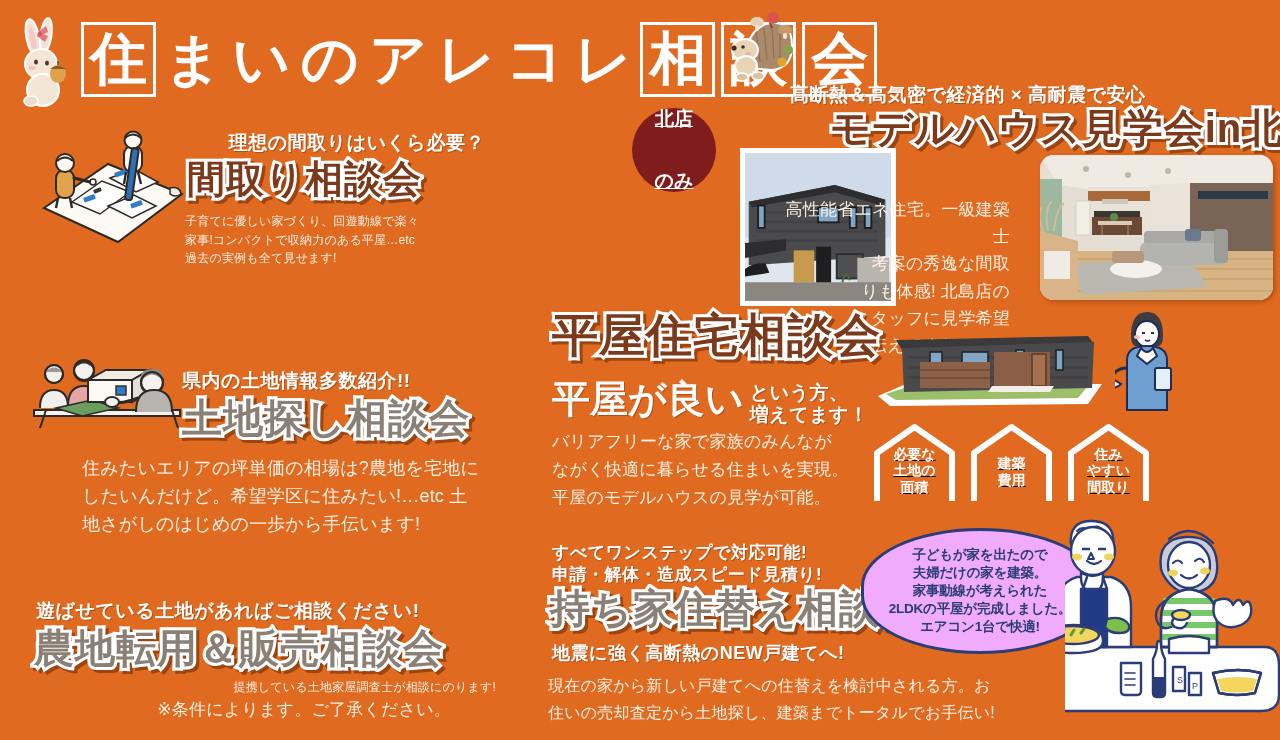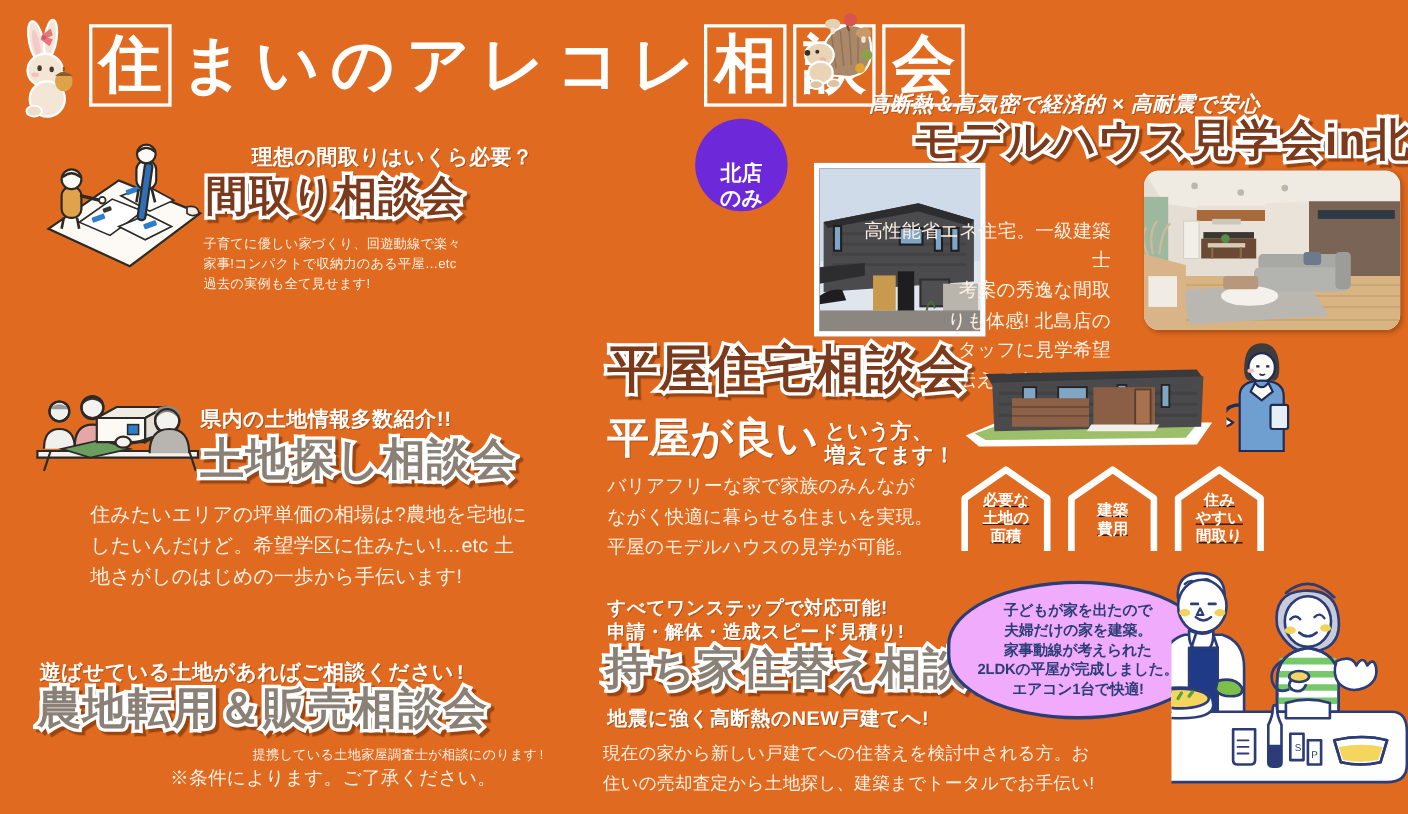--- a/index.html
+++ b/index.html
@@ -76,25 +76,26 @@
   .block .kicker { display: block; }
 
   
   #illus-madori { position: absolute; left: 38px; top: 130px; width: 150px; height: 125px; }
   #illus-tochi  { position: absolute; left: 32px; top: 358px; width: 150px; height: 80px; }
 
   
   #badge-kita {
     position: absolute; left: 632px; top: 108px;
     width: 84px; height: 84px; border-radius: 50%;
-    background: #6d28d9;
+    background: #7f1d1d;
     display: flex; flex-direction: column;
-    align-items: center; justify-content: flex-end;
+    align-items: center; justify-content: space-between;
     color: #fff; font-weight: bold; font-size: 19px; line-height: 1.15;
     text-align: center;
+    text-decoration: underline;
   }
   #photo-exterior {
     position: absolute; left: 740px; top: 148px;
     width: 156px; height: 158px;
     border: 5px solid #fff;
     overflow: hidden;
     background: #3a3a3c;
   }
   #photo-interior {
     position: absolute; left: 1040px; top: 155px;
@@ -294,28 +295,28 @@
       <ellipse cx="80" cy="44" rx="7" ry="5" fill="#f4f2ee"></ellipse>
     </g>
   </svg>
 
   <div class="block" style="left:182px; top:368px; width:320px;">
     <span class="kicker" style="font-size:19px; margin-bottom:4px;">県内の土地情報多数紹介!!</span>
     <div class="headline taupe" style="font-size:40px; margin:2px 0 0 0;">土地探し相談会</div>
   </div>
   <div class="body-text" style="position:absolute; left:82px; top:455px; width:400px; font-size:18px;">住みたいエリアの坪単価の相場は?農地を宅地にしたいんだけど。希望学区に住みたい!…etc 土地さがしのはじめの一歩から手伝います!</div>
 
-  <div class="block" style="left:36px; top:598px; width:460px;font-family:Liberation Mono, monospace;">
+  <div class="block" style="left:36px; top:598px; width:460px;">
     <span class="kicker nowrap" style="font-size:19px;">遊ばせている土地があればご相談ください!</span>
     <div class="headline taupe" style="font-size:40px; margin:4px 0 10px -2px;">農地転用＆販売相談会</div>
     <div class="body-text nowrap" style="font-size:12px;text-align:right;">提携している土地家屋調査士が相談にのります!</div>
     <div class="body-text nowrap" style="font-size:17px; text-align:right; width:415px;">※条件によります。ご了承ください。</div>
   </div>
 
-  <div style="position:absolute; left:790px; top:82px;font-style:italic;">
+  <div style="position:absolute; left:790px; top:82px;">
     <span class="kicker nowrap" style="font-size:19px;">高断熱＆高気密で経済的 × 高耐震で安心</span>
   </div>
   <div class="headline brown nowrap" style="position:absolute; left:786px; top:108px; font-size:40px;margin-left:44px;">モデルハウス見学会in北島</div>
 
   <div id="badge-kita">
     <span>北店</span>
     <span>のみ</span>
   </div>
 
   <div id="photo-exterior">

